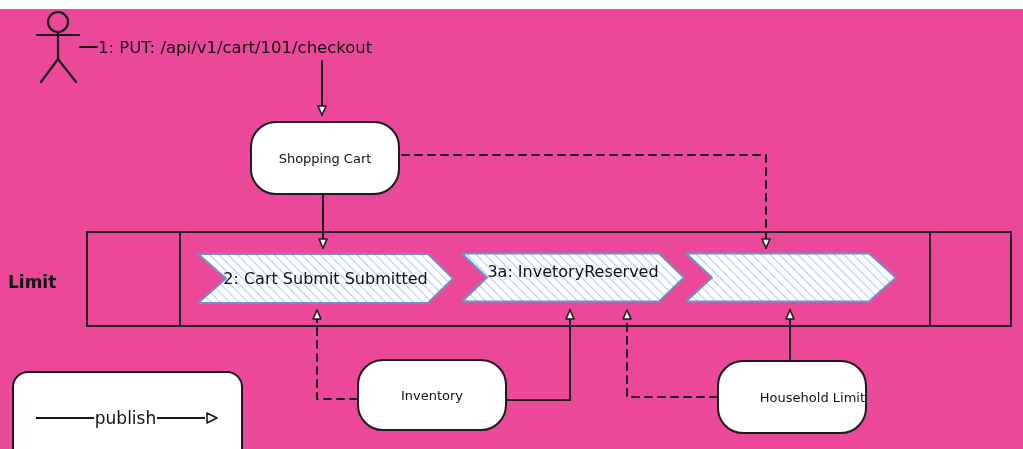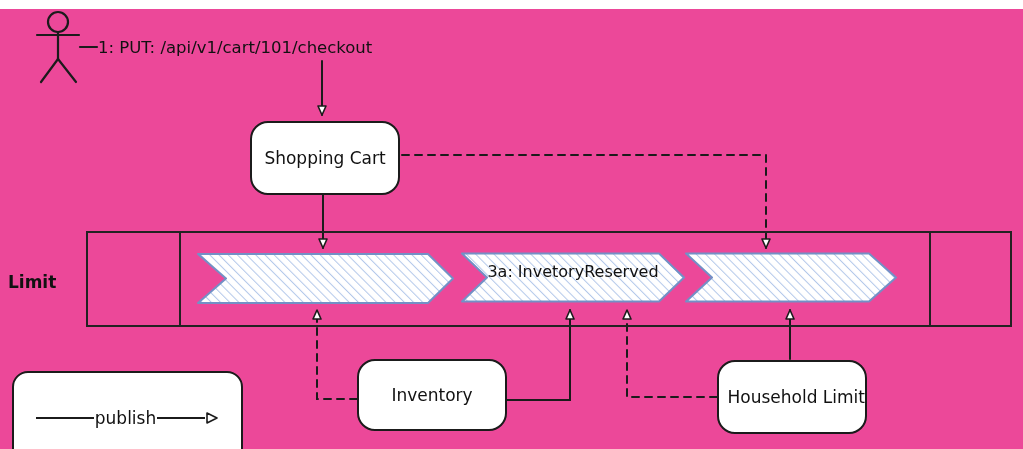--- a/index.html
+++ b/index.html
@@ -9,24 +9,24 @@
     background:#ec4899;
     font-family:"DejaVu Sans", sans-serif;
     color:#111;
     overflow:hidden;
     margin-top:9px;
   }
   .layer{position:absolute;left:0;top:0;width:1023px;height:449px;}
   .node{
     position:absolute;
     border:2px solid #1b1b1b;
-    border-radius:18px;
+    border-radius:26px;
     background:#ffffff;
     display:flex;align-items:center;justify-content:center;
-    font-size:17px;
+    font-size:13px;
     box-sizing:border-box;
   }
   .lane{
     position:absolute;
     border:2px solid #222;
     background:transparent;
     box-sizing:border-box;
   }
   .lane-divider{
     position:absolute;top:0;bottom:0;width:2px;background:#222;
@@ -107,20 +107,21 @@
   </svg>
 
   <div class="api-label" style="left:98px;top:29px;">1: PUT: /api/v1/cart/101/checkout</div>
 
   <div class="lane" style="left:86px;top:222px;width:926px;height:96px;">
     <div class="lane-divider" style="left:91px;"></div>
     <div class="lane-divider" style="left:841px;"></div>
   </div>
   <div class="lane-title" style="left:8px;top:263px;">Limit</div>
 
+  <div class="event-label" style="left:198px;top:245px;width:255px;height:49px;">2: Cart Submit Submitted</div>
   <div class="event-label" style="left:462px;top:244px;width:222px;height:37px;">3a: InvetoryReserved</div>
 
   <div class="node" style="left:250px;top:112px;width:150px;height:74px;">
     <span>Shopping Cart</span>
   </div>
   <div class="node" style="left:357px;top:350px;width:150px;height:72px;">
     <span>Inventory</span>
   </div>
   <div class="node" style="left:717px;top:351px;width:150px;height:74px;justify-content:flex-end;">
     <span>Household Limit</span>

